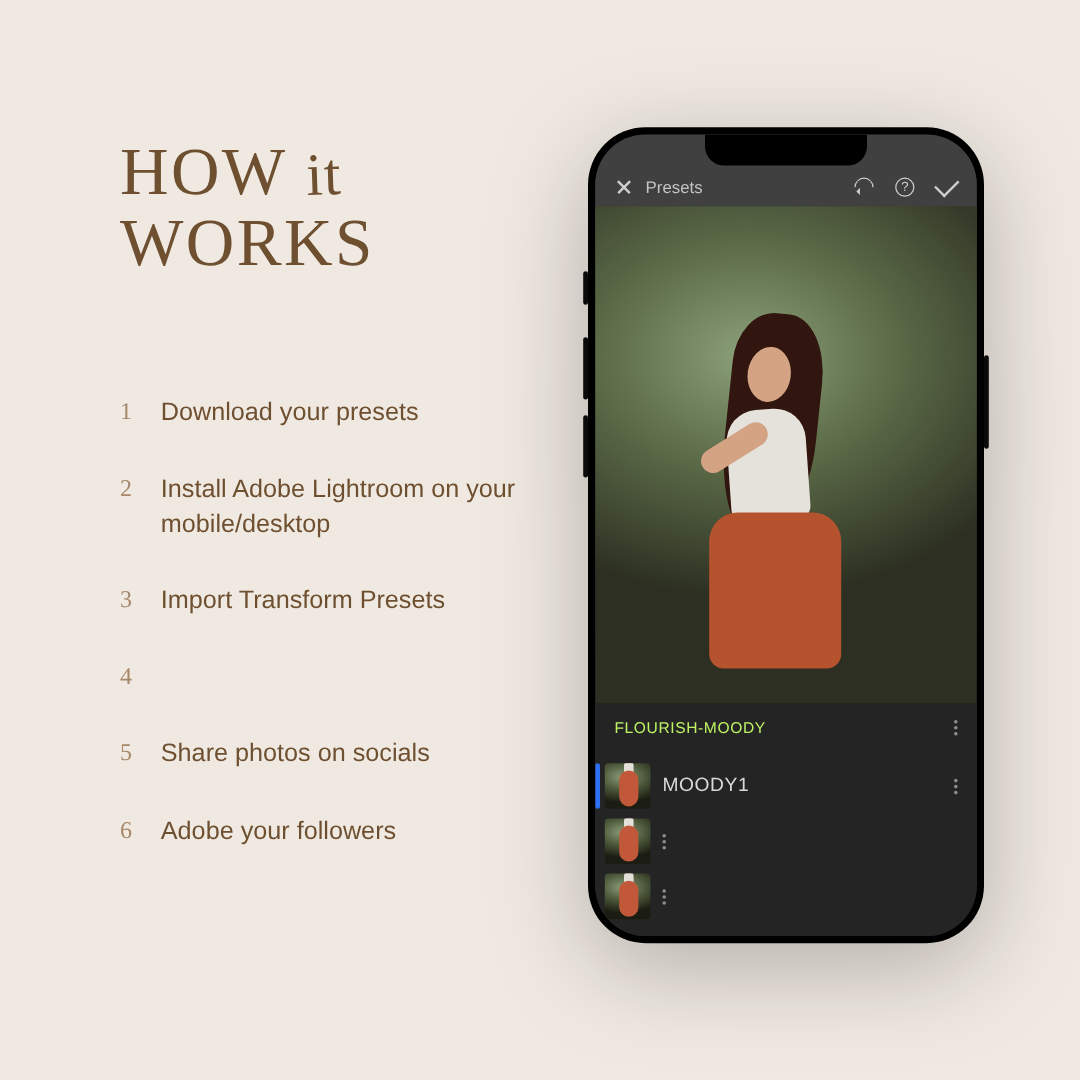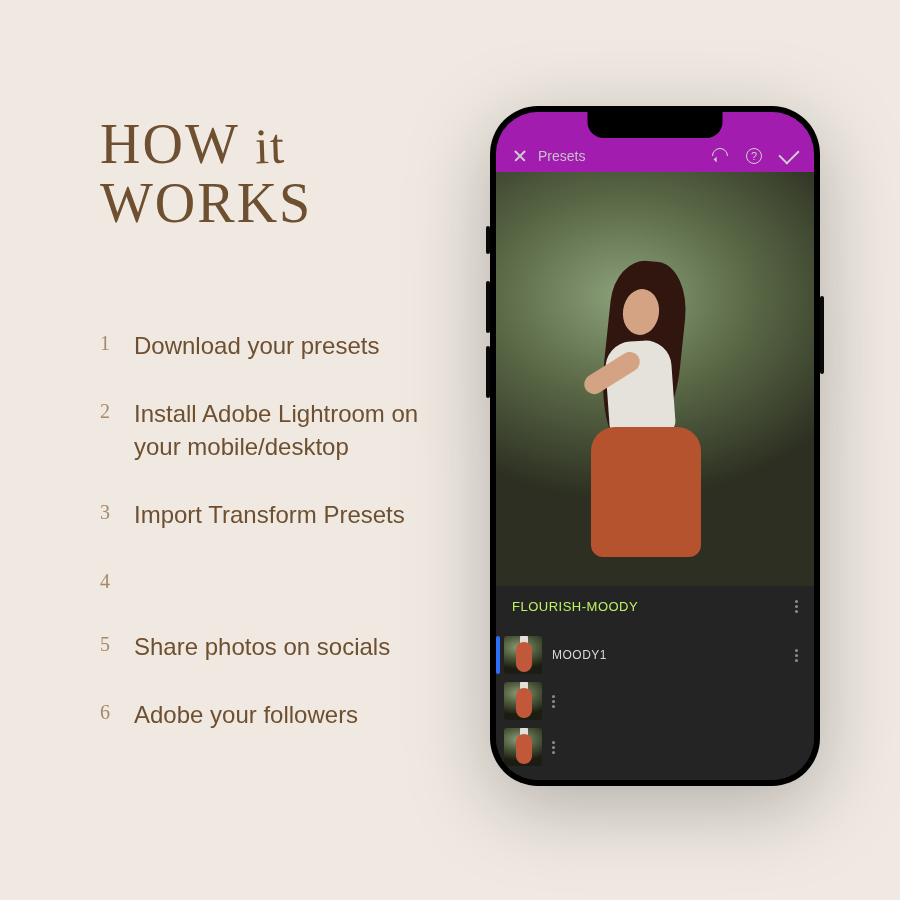--- a/index.html
+++ b/index.html
@@ -52,21 +52,21 @@
     line-height: 1.35;
   }
   .step-num {
     font-family: Georgia, serif;
     font-size: 20px;
     color: #a7886a;
     width: 12px;
     flex: 0 0 auto;
   }
   .step-text {
-    font-size: 24px;
+    font-size: 21px;
     color: #6e4f30;
   }
 
   
   .phone-wrap {
     position: absolute;
     top: 106px;
     left: 490px;
     width: 330px;
     height: 680px;
@@ -111,21 +111,21 @@
     height: 26px;
     background: #000;
     border-bottom-left-radius: 16px;
     border-bottom-right-radius: 16px;
     z-index: 20;
   }
 
   
   .lr-header {
     height: 60px;
-    background: #a21caf;
+    background: #404040;
     display: flex;
     align-items: flex-end;
     padding: 0 16px 8px;
     justify-content: space-between;
     color: #c4c4c4;
   }
   .lr-header .left {
     display: flex; align-items: center; gap: 10px;
   }
   .lr-header .right {
@@ -237,21 +237,21 @@
     border-radius:3px;
     position:relative;
     overflow:hidden;
   }
   .preset-thumb::after{
     content:""; position:absolute; left:12px; top:6px; width:16px; height:30px;
     background:#c2583a; border-radius:8px;
     box-shadow: 0 -12px 0 -4px #e2e0d8, 0 -22px 0 -6px #d3a384;
   }
   .preset-label {
-    color:#d9d9d9; font-size:12px; letter-spacing:0.5px; flex:1;
+    color:#d9d9d9; font-size:16px; letter-spacing:0.5px; flex:1;
   }
 
 </style>
 </head>
 <body>
 
 <div class="page">
 
   <div class="heading">
     <div class="line1">

